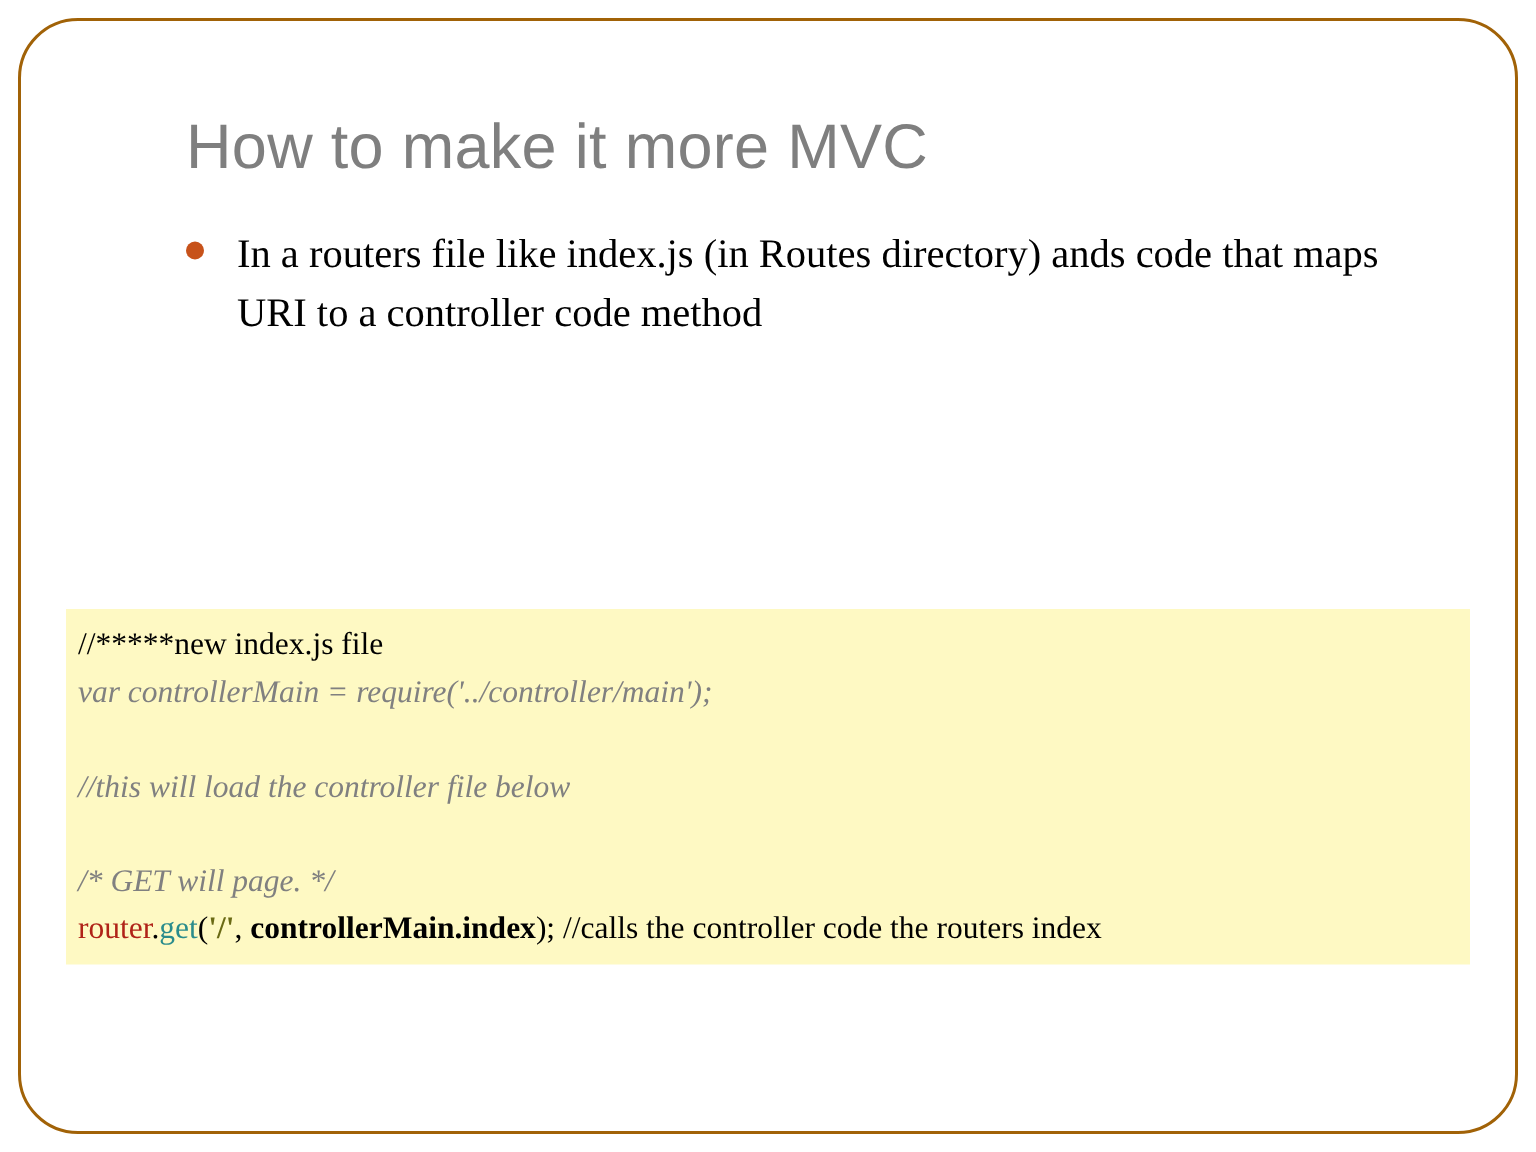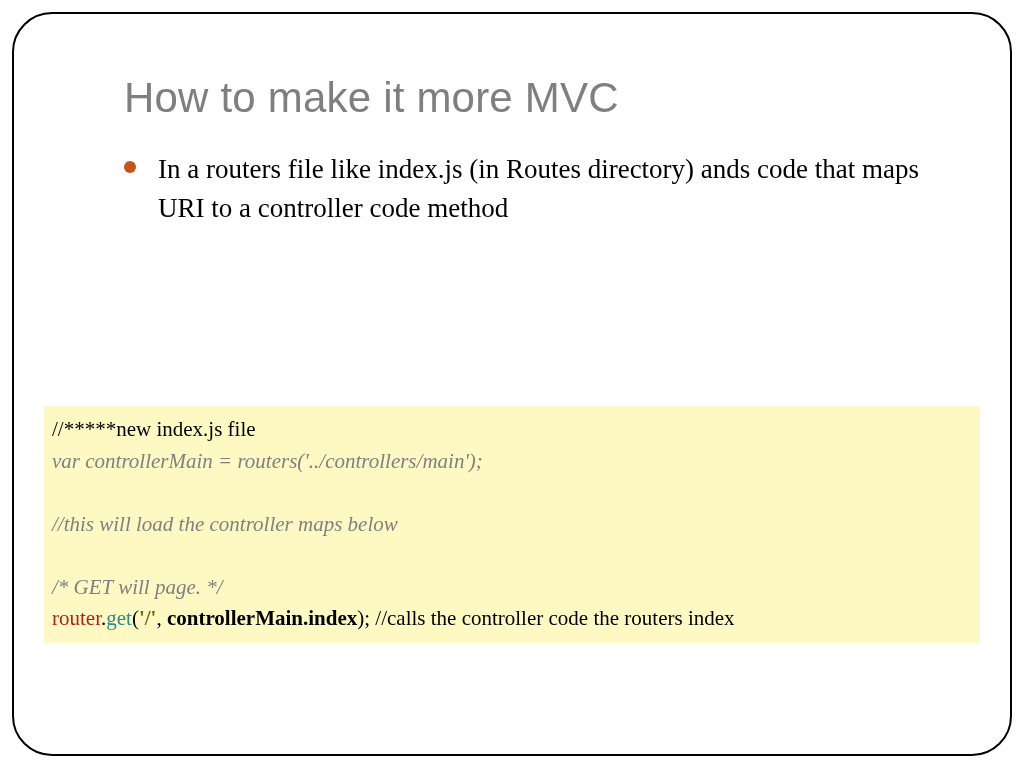--- a/index.html
+++ b/index.html
@@ -1,21 +1,21 @@
 <!DOCTYPE html>
 <html><head>
 <meta charset="utf-8">
 <style>
   * { box-sizing: border-box; margin: 0; padding: 0; }
   html, body { width: 1024px; height: 768px; background: #fff; font-family: Georgia, 'Times New Roman', serif; }
   .slide {
     position: absolute;
     left: 12px; top: 12px;
     width: 1000px; height: 744px;
-    border: 2px solid #000000;
+    border: 2px solid #a16207;
     border-radius: 40px;
     background: #fff;
     padding: 60px 80px 40px 80px;
   }
   .title {
     font-family: "Segoe UI", "Helvetica Neue", Arial, sans-serif;
     font-weight: 400;
     font-size: 42px;
     color: #7f7f7f;
     margin-left: 30px;
@@ -68,21 +68,21 @@
 <div class="slide">
 
   <h1 class="title">How to make it more MVC</h1>
 
   <ul class="bullets">
     <li><span>In a routers file like index.js (in Routes directory) ands code that maps URI to a controller code method</span></li>
   </ul>
 
   <div class="codebox">
     <div class="code-line">//*****new index.js file</div>
-    <div class="code-line italic gray">var controllerMain = routers('../controllers/main');</div>
+    <div class="code-line italic gray">var controllerMain = require('../controller/main');</div>
     <div class="code-line">&nbsp;</div>
-    <div class="code-line italic gray">//this will load the controller maps below</div>
+    <div class="code-line italic gray">//this will load the controller file below</div>
     <div class="code-line">&nbsp;</div>
     <div class="code-line italic gray">/* GET will page. */</div>
     <div class="code-line"><span class="red">router</span><span>.</span><span class="teal">get</span><span>(</span><span class="olive bold">'/'</span><span>, </span><span class="bold">controllerMain.index</span><span>); </span><span>//calls the controller code the routers index</span></div>
   </div>
 
 </div>
 
 </body></html>

